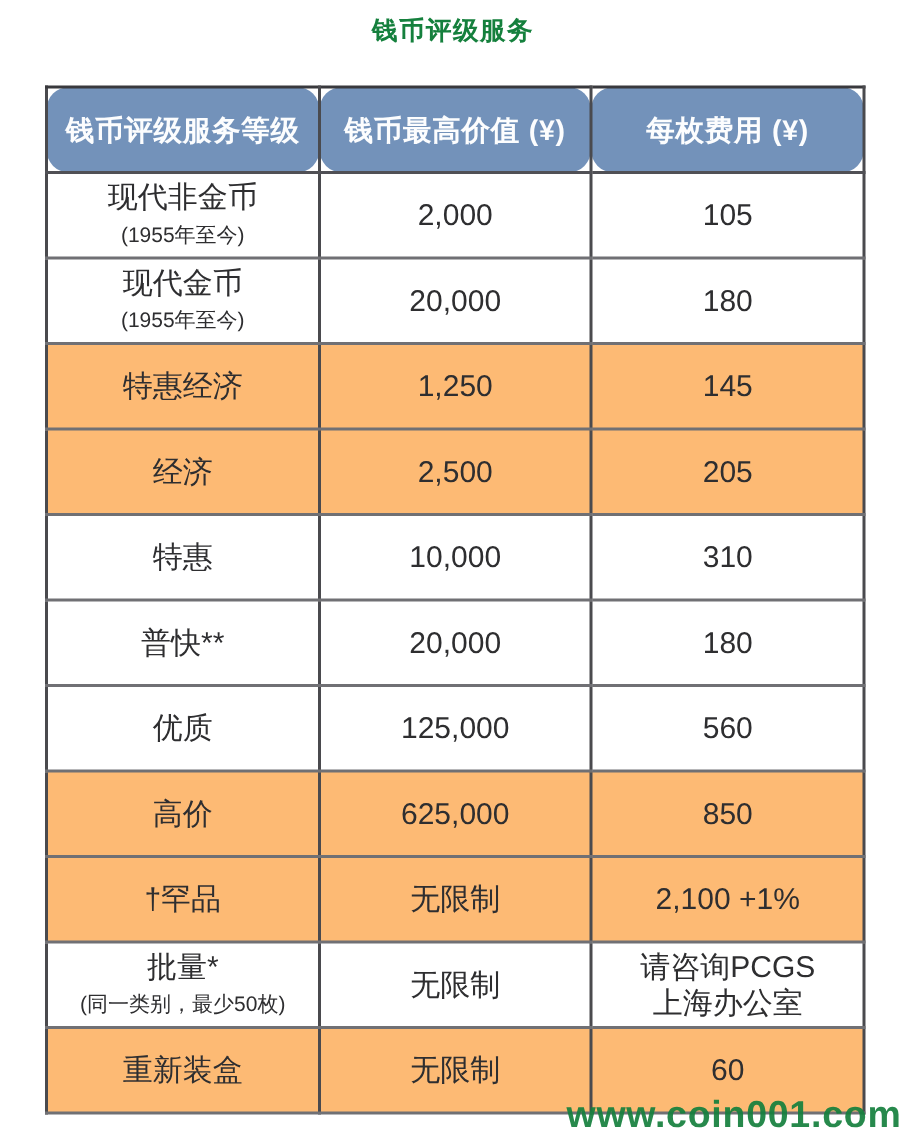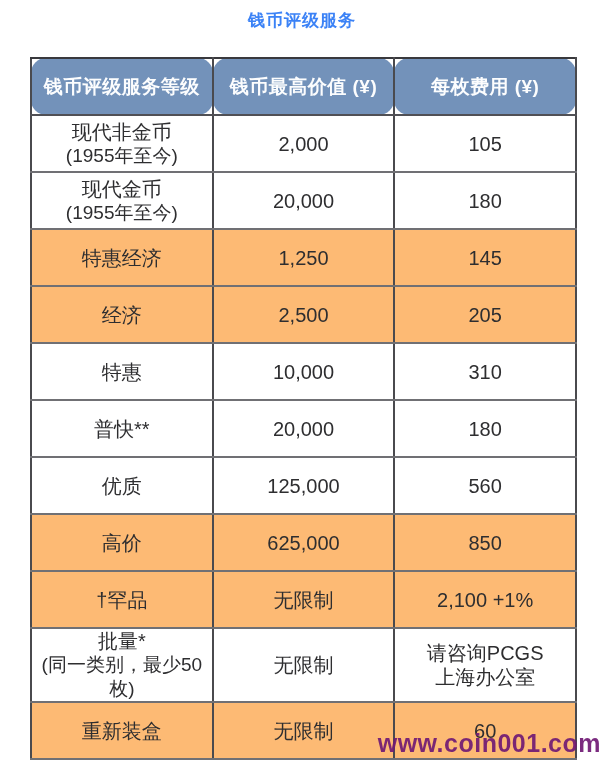--- a/index.html
+++ b/index.html
@@ -10,21 +10,21 @@
     position: relative;
     overflow: hidden;
     font-family: "Liberation Sans", "DejaVu Sans", sans-serif;
   }
   .page-title {
     margin: 0;
     padding-top: 10px;
     text-align: center;
     font-size: 17px;
     font-weight: bold;
-    color: #3b82f6;
+    color: #15803d;
     letter-spacing: 1px;
     line-height: 21px;
   }
   table.grading-table {
     border-collapse: collapse;
     table-layout: fixed;
     width: 547px;
     margin: 26px 0 0 30px;
     border: 2px solid #39393D;
   }
@@ -49,28 +49,28 @@
     border-radius: 15px;
   }
   .grading-table td {
     height: 55px;
     font-size: 20px;
     color: #2E2E30;
     background: #ffffff;
     line-height: 24px;
   }
   .grading-table tr.shaded td { background: #fdba74; }
-  .cell-sub { font-size: 19px; }
+  .cell-sub { font-size: 14px; }
   .watermark {
     position: absolute;
     right: 3px;
     bottom: 7px;
     font-size: 25px;
     font-weight: bold;
-    color: #701a75;
+    color: #15803d;
     opacity: 0.92;
     letter-spacing: 0.5px;
     pointer-events: none;
   }
 </style>
 </head>
 <body>
 
 <h1 class="page-title">钱币评级服务</h1>
 

